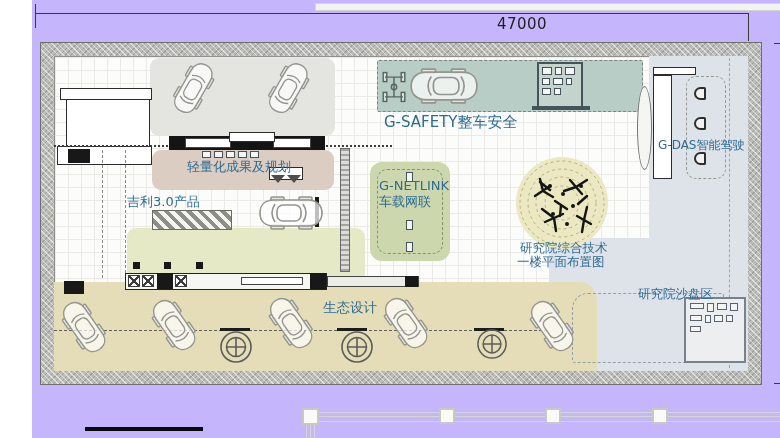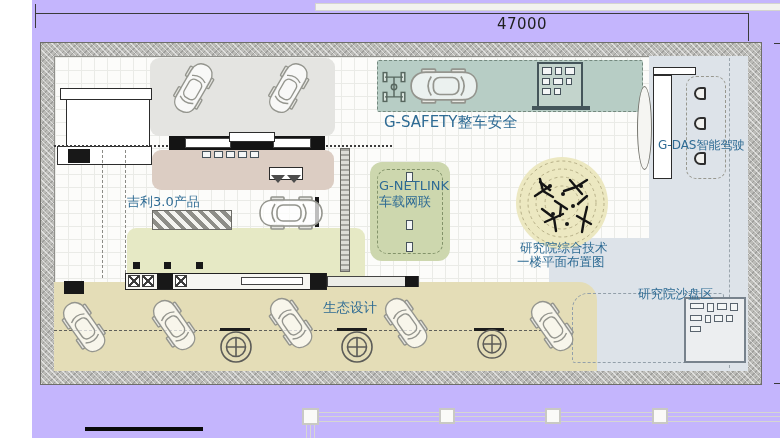--- a/index.html
+++ b/index.html
@@ -260,20 +260,21 @@
     </svg>
   <svg class="abs" style="left:360px;top:294px;transform:rotate(-35deg);" width="28" height="58" viewBox="0 0 32 66">
       <use href="#car-sym"></use>
     </svg>
   <svg class="abs" style="left:506px;top:297px;transform:rotate(-35deg);" width="28" height="58" viewBox="0 0 32 66">
       <use href="#car-sym"></use>
     </svg>
 
   <div class="abs label" style="left:352px;top:114px;font-size:15px;">G-SAFETY整车安全</div>
   <div class="abs label" style="left:626px;top:139px;font-size:12px;">G-DAS智能驾驶</div>
+  <div class="abs label" style="left:155px;top:160px;font-size:13px;">轻量化成果及规划</div>
   <div class="abs label" style="left:95px;top:195px;font-size:13px;">吉利3.0产品</div>
   <div class="abs label" style="left:347px;top:179px;font-size:13px;">G-NETLINK</div>
   <div class="abs label" style="left:347px;top:195px;font-size:13px;">车载网联</div>
   <div class="abs label" style="left:291px;top:300px;font-size:13.5px;">生态设计</div>
   <div class="abs label" style="left:488px;top:241px;font-size:12.5px;">研究院综合技术</div>
   <div class="abs label" style="left:485px;top:255px;font-size:12.5px;">一楼平面布置图</div>
   <div class="abs label" style="left:606px;top:287px;font-size:12.5px;">研究院沙盘区</div>
 
   <div class="abs" style="left:53px;top:427px;width:118px;height:4px;background:#0a0a0a;"></div>
 

